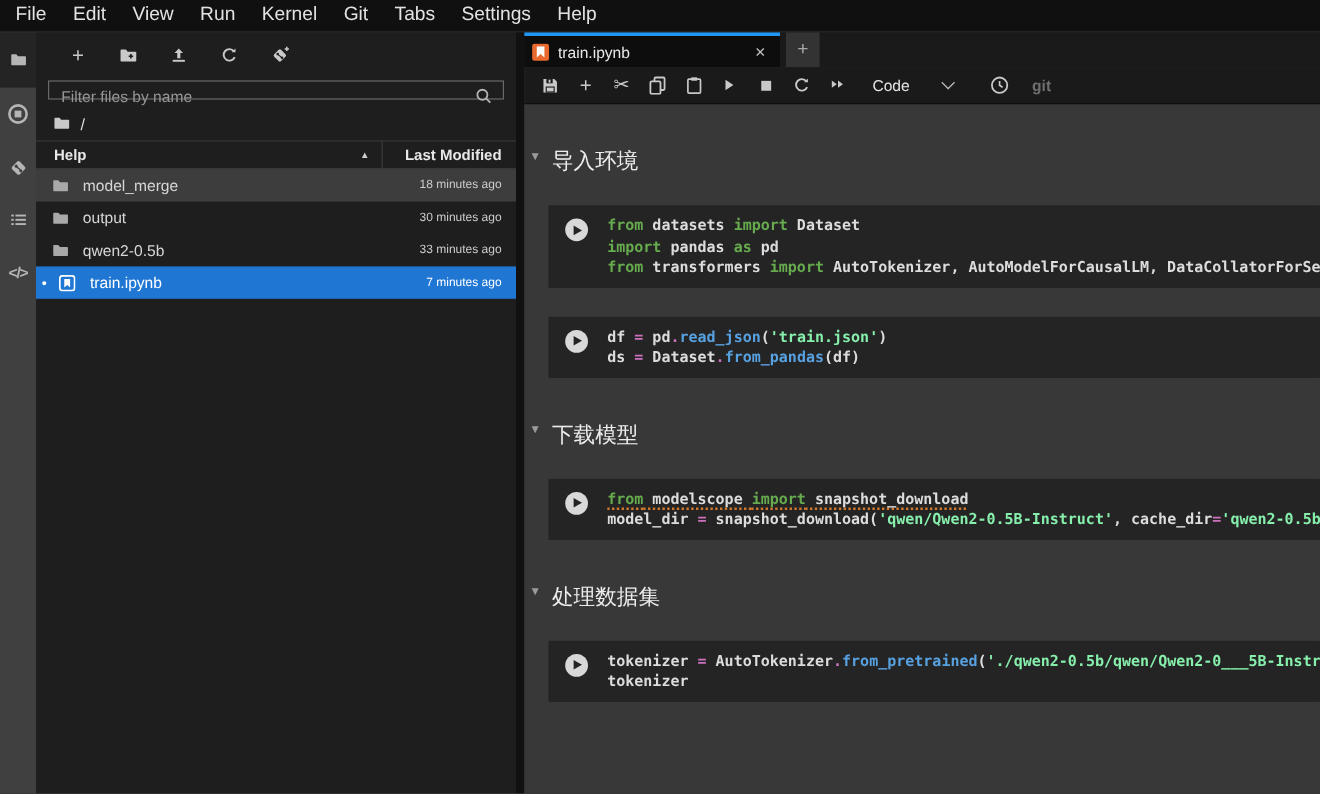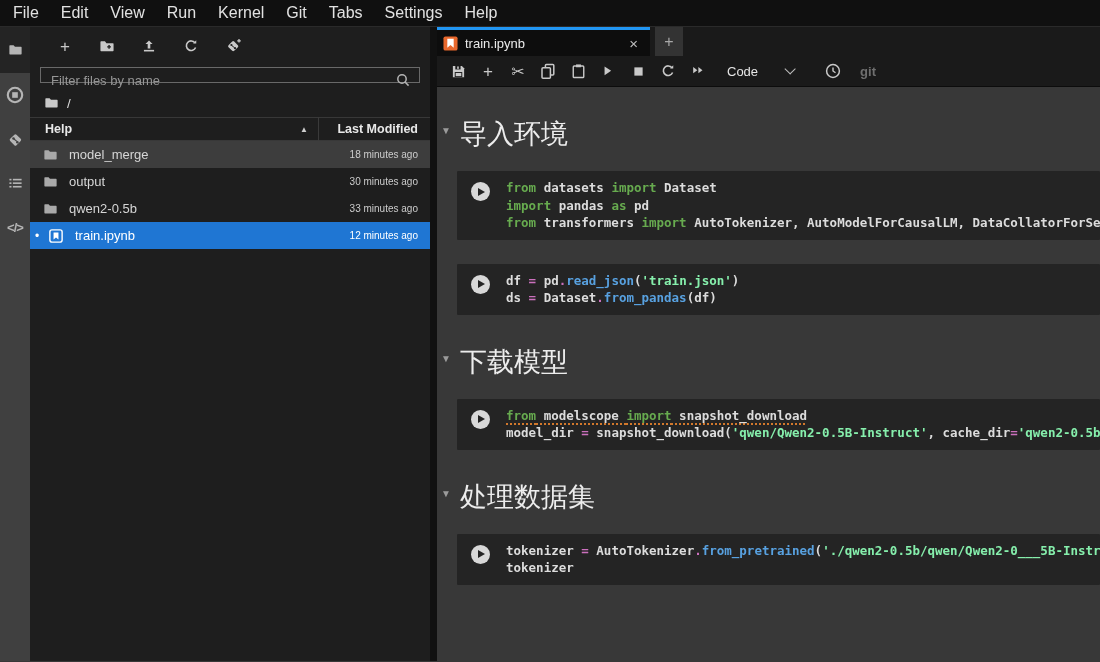--- a/index.html
+++ b/index.html
@@ -71,21 +71,21 @@
   #mode-select { color:#e6e6e6; font-size:13px; margin:0 4px 0 14px; }
   #mode-caret { width:8px; height:8px; border-right:1.6px solid #bdbdbd;
     border-bottom:1.6px solid #bdbdbd; transform:rotate(45deg) translateY(-3px); margin:0 26px 0 22px; }
   #git-label { color:#6f6f6f; font-size:13px; font-weight:bold; margin-left:12px; }
 
   
   #notebook { flex:1; background:#383838; overflow:hidden; padding-left:4px; }
   .md-heading { display:flex; align-items:flex-start; gap:7px; margin:28px 0 18px 0; }
   .md-heading:first-child { margin-top:28px; }
   .collapser { color:#9b9b9b; font-size:10px; margin-top:10px; width:12px; }
-  .md-text { color:#ededed; font-size:27px; line-height:38px; font-weight:400; }
+  .md-text { color:#ededed; font-size:18px; line-height:38px; font-weight:400; }
   .cell { background:#242424; margin:0 0 24px 16px; border-radius:1px;
     display:flex; padding:8px 0 8px 14px; }
   .run-btn { width:19px; height:19px; border-radius:50%; background:#d8d8d8; flex:none;
     margin-top:3px; display:flex; align-items:center; justify-content:center; }
   .run-btn::after { content:""; display:block; margin-left:2px;
     border-left:7px solid #232323; border-top:4.5px solid transparent; border-bottom:4.5px solid transparent; }
   .code { margin-left:16px; font-family:"DejaVu Sans Mono","Liberation Mono",monospace;
     font-size:12.5px; font-weight:600; line-height:17.5px; white-space:pre; overflow:hidden; }
   .c-pl { color:#dcdcdc; } .c-kw { color:#67ab4f; } .c-fn { color:#58a1e0; }
   .c-str { color:#86efac; } .c-op { color:#cb70bd; } .c-num { color:#67ab4f; }
@@ -232,21 +232,21 @@
         </div>
         <div class="file-row selected">
           <span class="row-bullet">•</span>
           <span class="row-icon" style="color: rgb(169, 169, 169);">
             <svg width="14" height="14" viewBox="0 0 16 16" fill="none">
               <rect x="1" y="1" width="14" height="14" rx="2.4" stroke="#fff" stroke-width="1.6"></rect>
               <path d="M5.2 4h5.6v8l-2.8-2.4L5.2 12z" fill="#fff"></path>
             </svg>
           </span>
           <span class="row-name">train.ipynb</span>
-          <span class="row-time">12 minutes ago</span>
+          <span class="row-time">7 minutes ago</span>
         </div>
       </div>
   </div>
 
   <div id="panel-divider"></div>
 
   <div id="docarea">
     <div id="tabbar">
       <div id="tab-active">
         <span class="svg-holder" style="display: inline-flex;">

